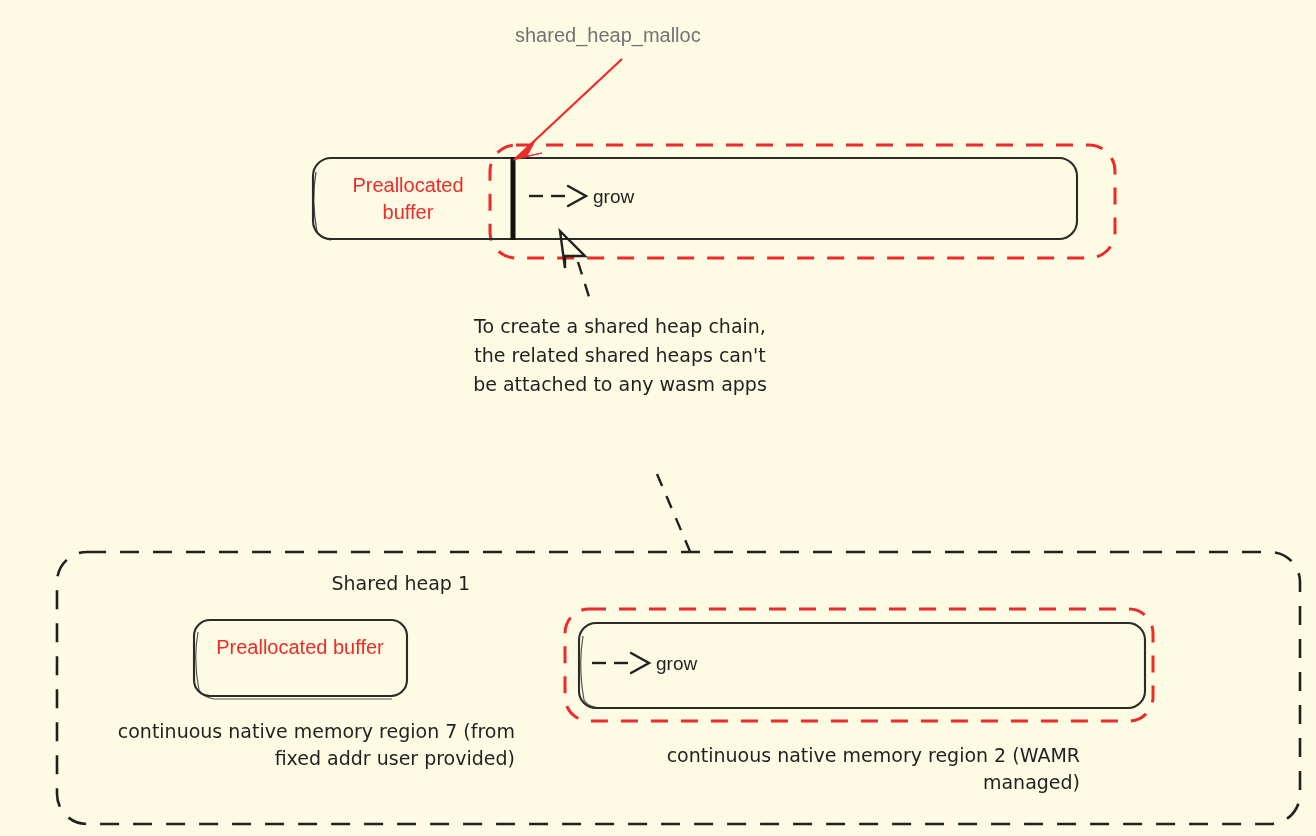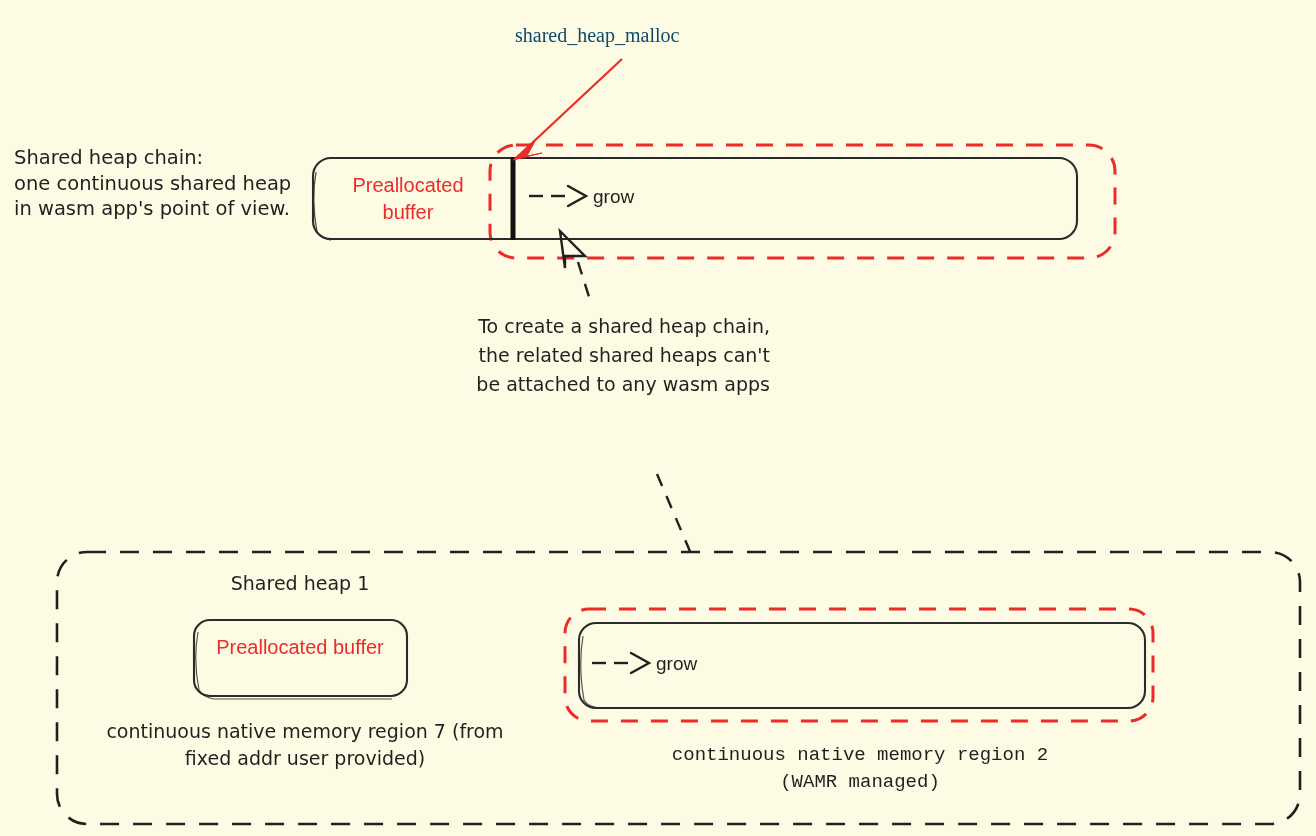--- a/index.html
+++ b/index.html
@@ -9,28 +9,28 @@
     font-family:"DejaVu Sans","Liberation Sans",sans-serif;
     color:#231f20;
     position:relative;
     overflow:hidden;
   }
   .stage{position:absolute;inset:0;}
   svg.overlay{position:absolute;left:0;top:0;width:1316px;height:836px;pointer-events:none;}
 
   .txt{position:absolute;white-space:pre;line-height:1.32;}
   .left-label{left:14px;top:145px;font-size:19.5px;color:#231f20;}
-  .red-call{left:515px;top:22px;font-size:20px;color:#0c4a6e;font-family:Liberation Serif, serif;}
-  .mid-note{left:470px;top:312px;width:300px;font-size:19px;text-align:right;line-height:1.52;white-space:normal;}
+  .red-call{left:515px;top:22px;font-size:20px;color:#737373;font-family:Liberation Sans, sans-serif;}
+  .mid-note{left:470px;top:312px;width:300px;font-size:19px;text-align:center;line-height:1.52;white-space:normal;}
 
-  .boxlabel{position:absolute;font-size:19px;text-align:center;color:#231f20;}
+  .boxlabel{position:absolute;font-size:19px;text-align:right;color:#231f20;}
   .heap1-title{left:130px;top:572px;width:340px;}
   .heap2-title{left:700px;top:572px;width:320px;}
   .heap1-cap{left:95px;top:718px;width:420px;line-height:1.42;}
-  .heap2-cap{left:640px;top:742px;width:440px;line-height:1.42;font-family:Liberation Mono, monospace;}
+  .heap2-cap{left:640px;top:742px;width:440px;line-height:1.42;}
 
   .prealloc-top{
     position:absolute;left:343px;top:172px;width:130px;
     font-size:20px;color:#ee2a2a;text-align:center;line-height:1.35;
     font-family:"Liberation Sans",sans-serif;
   }
   .prealloc-bot{
     position:absolute;left:205px;top:634px;width:190px;
     font-size:20px;color:#ee2a2a;text-align:center;line-height:1.35;
     font-family:"Liberation Sans",sans-serif;
@@ -80,23 +80,20 @@
     <rect x="579" y="623" width="566" height="85" rx="17" ry="17" fill="none" stroke="#2b2b2b" stroke-width="2.1"></rect>
     <path d="M583 636 Q578 666 584 700 Q588 707 600 708 L1130 708" fill="none" stroke="#2b2b2b" stroke-width="1.2" opacity="0.8"></path>
 
     <g stroke="#231f20" fill="none">
       <line x1="592" y1="663" x2="606" y2="663" stroke-width="2.4"></line>
       <line x1="614" y1="663" x2="628" y2="663" stroke-width="2.4"></line>
       <polyline points="631,653 649,663 631,673" stroke-width="2.4" stroke-linecap="round" stroke-linejoin="miter"></polyline>
     </g>
   </svg>
 
-  <div class="txt left-label">Shared heap chain:
-one continuous shared heap
-in wasm app's point of view.</div>
 
   <div class="txt red-call">shared_heap_malloc</div>
 
   <div class="prealloc-top">Preallocated
 buffer</div>
 
   <div class="grow-top">grow</div>
 
   <div class="txt mid-note">To create a shared heap chain, the related shared heaps can't be attached to any wasm apps</div>
 

